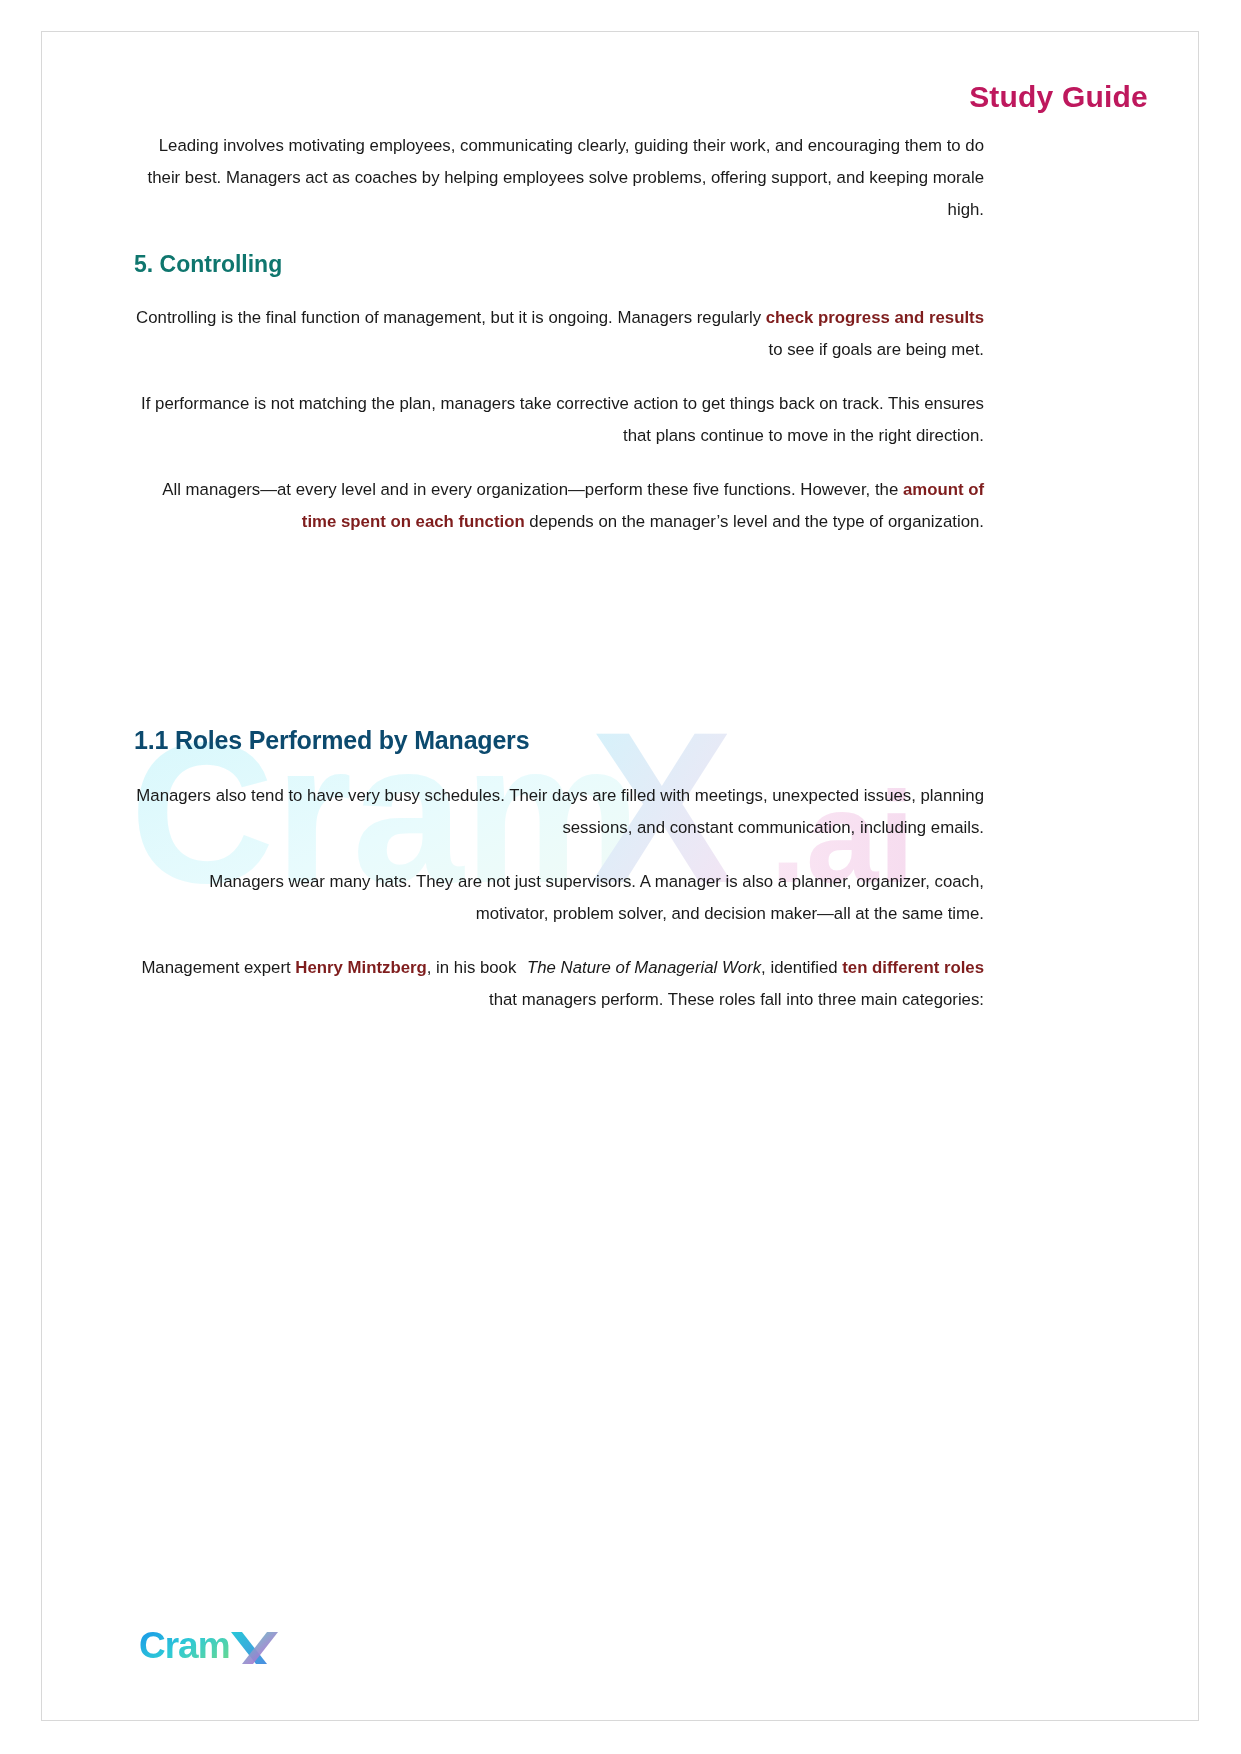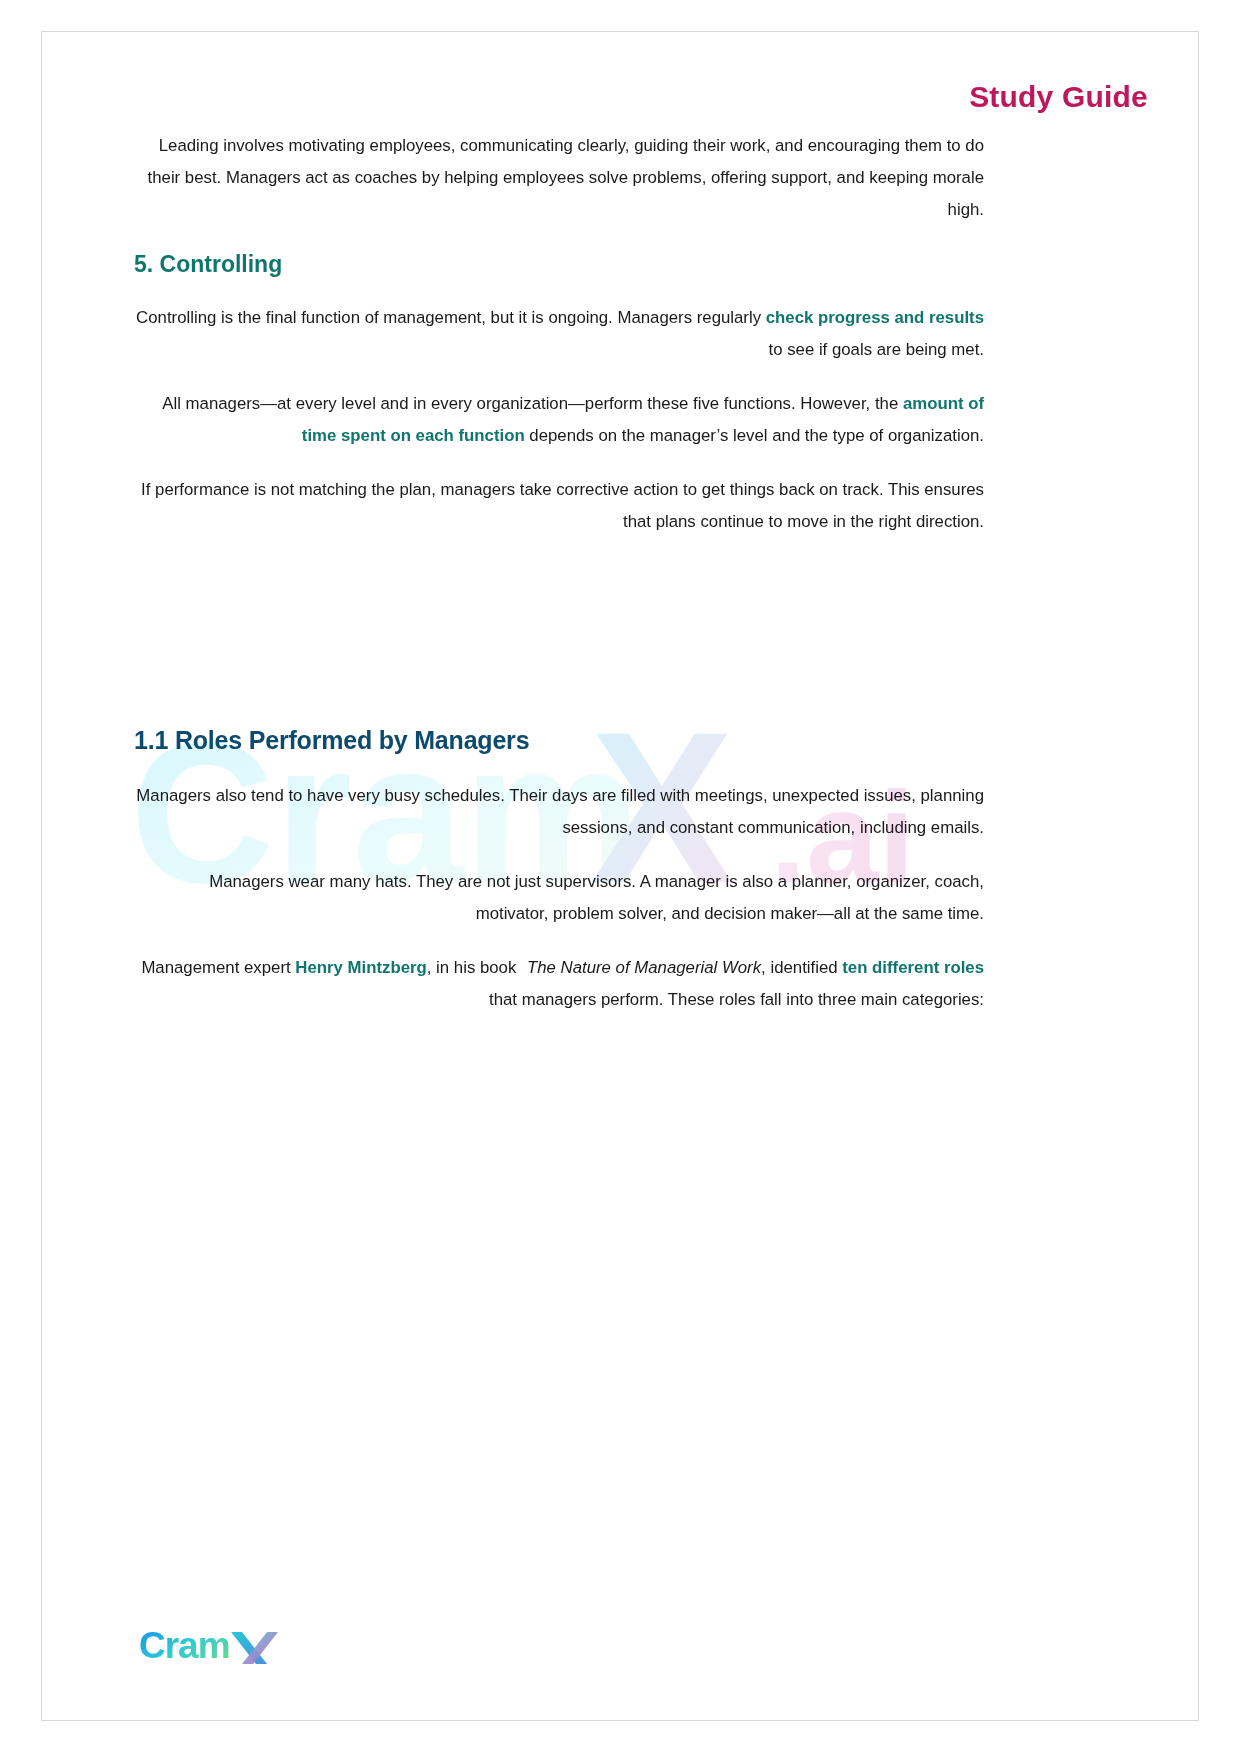--- a/index.html
+++ b/index.html
@@ -73,21 +73,21 @@
   p.para:last-child { margin-bottom: 0; }
 
   .sub-head {
     margin: 0 0 22px 0;
     font-size: 23px;
     line-height: 32px;
     font-weight: bold;
     color: #0f766e;
   }
 
-  strong { font-weight: bold; color: #0f766e; }
+  strong { font-weight: bold; color: #7f1d1d; }
   em { font-style: italic; margin-left: 6px; }
 
   .section-head {
     margin: 0;
     position: absolute;
     left: 92px;
     top: 694px;
     font-size: 25px;
     font-weight: bold;
     color: #0c4a6e;
@@ -145,23 +145,23 @@
     <div class="doc-title">Study Guide</div>
 
     <div class="body-area">
 
       <p class="para">Leading involves motivating employees, communicating clearly, guiding their work, and encouraging them to do their best. Managers act as coaches by helping employees solve problems, offering support, and keeping morale high.</p>
 
       <p class="sub-head">5. Controlling</p>
 
       <p class="para"><span>Controlling is the final function of management, but it is ongoing. Managers regularly </span><strong>check progress and results</strong><span> to see if goals are being met.</span></p>
 
+      <p class="para">If performance is not matching the plan, managers take corrective action to get things back on track. This ensures that plans continue to move in the right direction.</p>
+
       <p class="para"><span>All managers—at every level and in every organization—perform these five functions. However, the </span><strong>amount of time spent on each function</strong><span> depends on the manager’s level and the type of organization.</span></p>
-
-      <p class="para">If performance is not matching the plan, managers take corrective action to get things back on track. This ensures that plans continue to move in the right direction.</p>
 
     </div>
 
     <h2 class="section-head">1.1 Roles Performed by Managers</h2>
 
     <div class="body-area-2">
 
       <p class="para">Managers also tend to have very busy schedules. Their days are filled with meetings, unexpected issues, planning sessions, and constant communication, including emails.</p>
 
       <p class="para">Managers wear many hats. They are not just supervisors. A manager is also a planner, organizer, coach, motivator, problem solver, and decision maker—all at the same time.</p>

